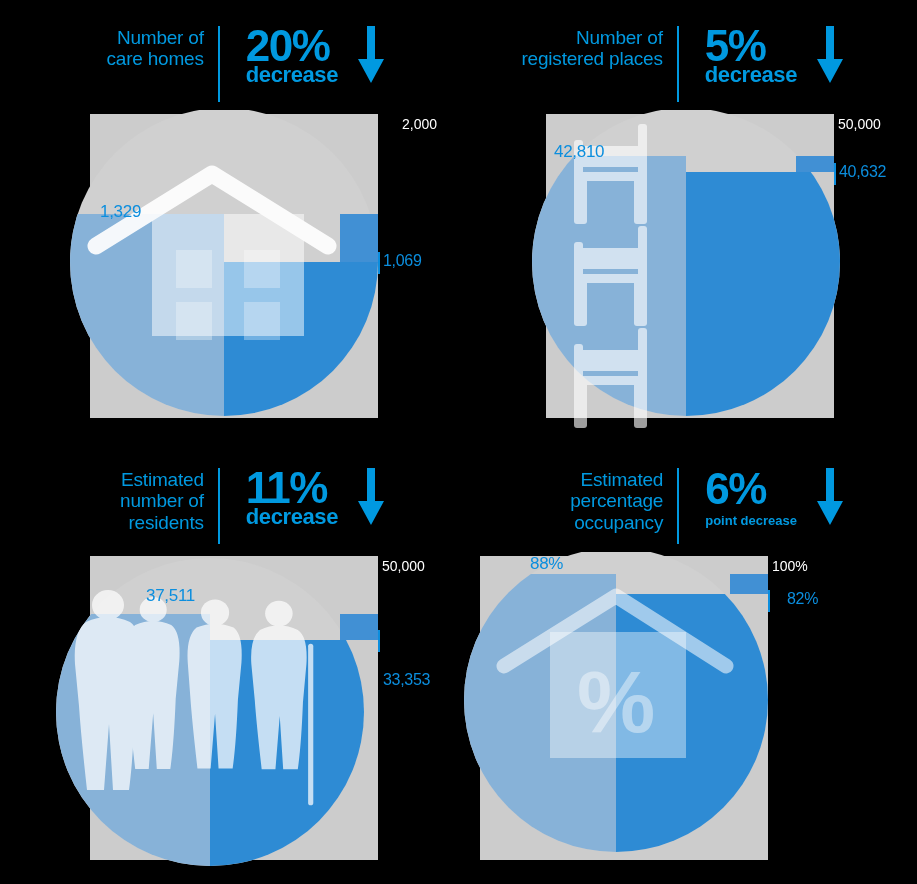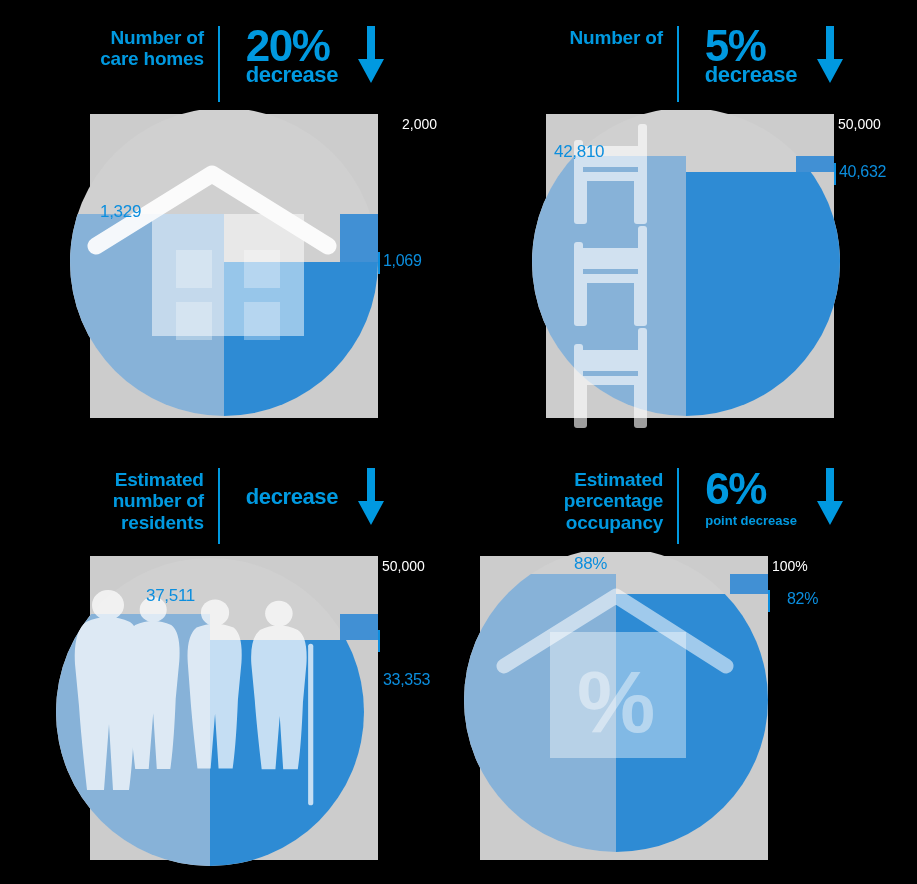--- a/index.html
+++ b/index.html
@@ -16,21 +16,21 @@
   }
   .panel{position:relative;}
 
   
   .hdr{
     position:absolute;top:24px;left:0;right:0;height:84px;
     display:flex;align-items:flex-start;justify-content:flex-end;
     padding-right:72px;box-sizing:border-box;
   }
   .hdr-label{
-    color:#0099e0;font-weight:bold;font-size:19px;line-height:1.13;
+    color:#0099e0;font-weight:normal;font-size:19px;line-height:1.13;
     text-align:right;letter-spacing:-0.2px;
     padding-right:14px;padding-top:3px;
   }
   .hdr-rule{
     width:2px;align-self:stretch;background:#0099e0;
     margin:2px 0 6px 0;
   }
   .hdr-figure{
     padding-left:26px;display:flex;align-items:center;
   }
@@ -119,20 +119,21 @@
       <div class="tick" style="left:378px;top:142px;height:22px;"></div>
       <div class="axis-new" style="left:383px;top:142px;">1,069</div>
       <div class="val-old" style="left:100px;top:92px;">1,329</div>
     </div>
   </div>
 
   <div class="panel">
     <div class="hdr">
       <div class="hdr-label">
         <div>Number of</div>
+        <div>registered places</div>
       </div>
       <div class="hdr-rule"></div>
       <div class="hdr-figure">
         <div class="fig-col">
           <div class="fig-pct">5%</div>
           <div class="fig-sub">decrease</div>
         </div>
         <div class="arrow">
           <svg width="30" height="58" viewBox="0 0 30 58">
               <path d="M11 0 h8 v33 h9 L15 57 L2 33 h9 z" fill="#0099e0"></path>
@@ -193,20 +194,21 @@
   <div class="panel">
     <div class="hdr">
       <div class="hdr-label">
         <div>Estimated</div>
         <div>number of</div>
         <div>residents</div>
       </div>
       <div class="hdr-rule"></div>
       <div class="hdr-figure">
         <div class="fig-col">
+          <div class="fig-pct">11%</div>
           <div class="fig-sub">decrease</div>
         </div>
         <div class="arrow">
           <svg width="30" height="58" viewBox="0 0 30 58">
               <path d="M11 0 h8 v33 h9 L15 57 L2 33 h9 z" fill="#0099e0"></path>
             </svg>
         </div>
       </div>
     </div>
 
@@ -290,17 +292,17 @@
 
         <g>
           <rect x="92" y="80" width="136" height="126" fill="#ffffff" opacity="0.40"></rect>
           <path d="M46 114 L158 44 L268 114" stroke="#ffffff" stroke-width="15" fill="none" stroke-linecap="round" stroke-linejoin="round" opacity="0.55"></path>
           <text x="158" y="180" text-anchor="middle" font-family="'Liberation Sans',sans-serif" font-size="88" font-weight="bold" fill="#ffffff" opacity="0.42">%</text>
         </g>
       </svg>
       <div class="axis-top" style="left:314px;top:6px;">100%</div>
       <div class="tick" style="left:310px;top:38px;height:22px;"></div>
       <div class="axis-new" style="left:329px;top:38px;">82%</div>
-      <div class="val-old" style="left:72px;top:2px;margin-left:44px;">88%</div>
+      <div class="val-old" style="left:72px;top:2px;">88%</div>
     </div>
   </div>
 
 </div>
 
 </body></html>

